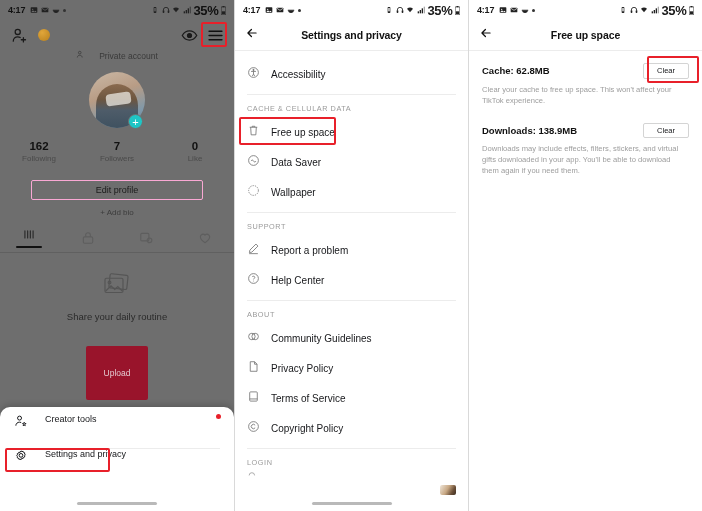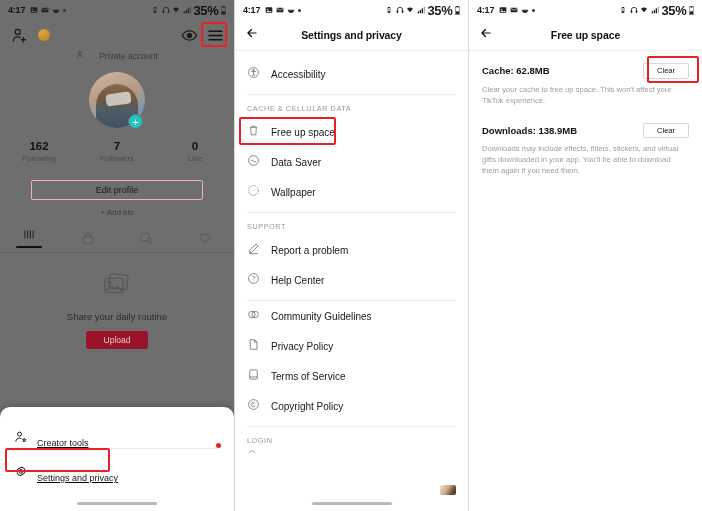--- a/index.html
+++ b/index.html
@@ -90,33 +90,33 @@
   }
   .tabbar .tab { flex: 1; display: flex; flex-direction: column; align-items: center; }
   .tabbar .tab svg { width: 14px; height: 14px; }
   .tab-underline { width: 26px; height: 2px; background: #111; margin-top: 4px; border-radius: 1px; }
   .tab-sep { position: absolute; top: 252px; left: 0; right: 0; height: 1px; background: rgba(0,0,0,.12); }
 
   .empty-state { position: absolute; top: 272px; left: 0; right: 0; text-align: center; }
   .empty-state .es-icon svg { width: 30px; height: 26px; }
   .empty-state .es-text { font-size: 9.5px; color: #2b2b2b; margin-top: 9px; }
   .upload-btn {
-    display: inline-block; margin-top: 9px; padding: 4px 18px;
+    display: inline-block; margin-top: 24px; padding: 22px 18px;
     background: #99142b; color: #e4c9cf; font-size: 8.5px; border-radius: 2px;
   }
 
   
   .sheet {
     position: absolute; left: 0; right: 0; bottom: 0; height: 104px;
     background: #fff; border-radius: 10px 10px 0 0;
     box-shadow: 0 -2px 6px rgba(0,0,0,.18);
   }
   .sheet-row {
-    height: 34px; display: flex; align-items: flex-end; gap: 9px;
-    padding: 0 14px; position: relative; text-decoration: underline;
+    height: 34px; display: flex; align-items: flex-start; gap: 17px;
+    padding: 0 14px; position: relative;
   }
   .sheet-row:first-child { margin-top: 7px; }
   .sheet-row .sr-label { font-size: 9px; color: #16171a; }
   .sheet-row svg { width: 14px; height: 14px; }
   .sheet-divider { height: 1px; background: #ececec; margin: 0 14px; }
   .red-dot { position: absolute; right: 13px; width: 5px; height: 5px; border-radius: 50%; background: #e8202a; }
   .home-ind {
     position: absolute; bottom: 6px; left: 50%; transform: translateX(-50%);
     width: 80px; height: 3px; border-radius: 2px; background: #b9b9b9;
   }
@@ -503,20 +503,21 @@
           <svg viewBox="0 0 24 24" fill="none" stroke="#6f6f6f" stroke-width="1.5">
               <circle cx="12" cy="12" r="9"></circle>
               <path d="M9.6 9.3a2.5 2.5 0 014.8.8c0 1.7-2.4 2-2.4 3.6"></path>
               <circle cx="12" cy="16.6" r=".85" fill="#6f6f6f" stroke="none"></circle>
             </svg>
         </span>
         <span class="lr-label">Help Center</span>
       </div>
 
       <div class="group-sep"></div>
+      <div class="section-hd">ABOUT</div>
 
       <div class="list-row">
         <span>
           <svg viewBox="0 0 24 24" fill="none" stroke="#6f6f6f" stroke-width="1.5">
               <circle cx="9" cy="12" r="6"></circle>
               <circle cx="15" cy="12" r="6"></circle>
             </svg>
         </span>
         <span class="lr-label">Community Guidelines</span>
       </div>

